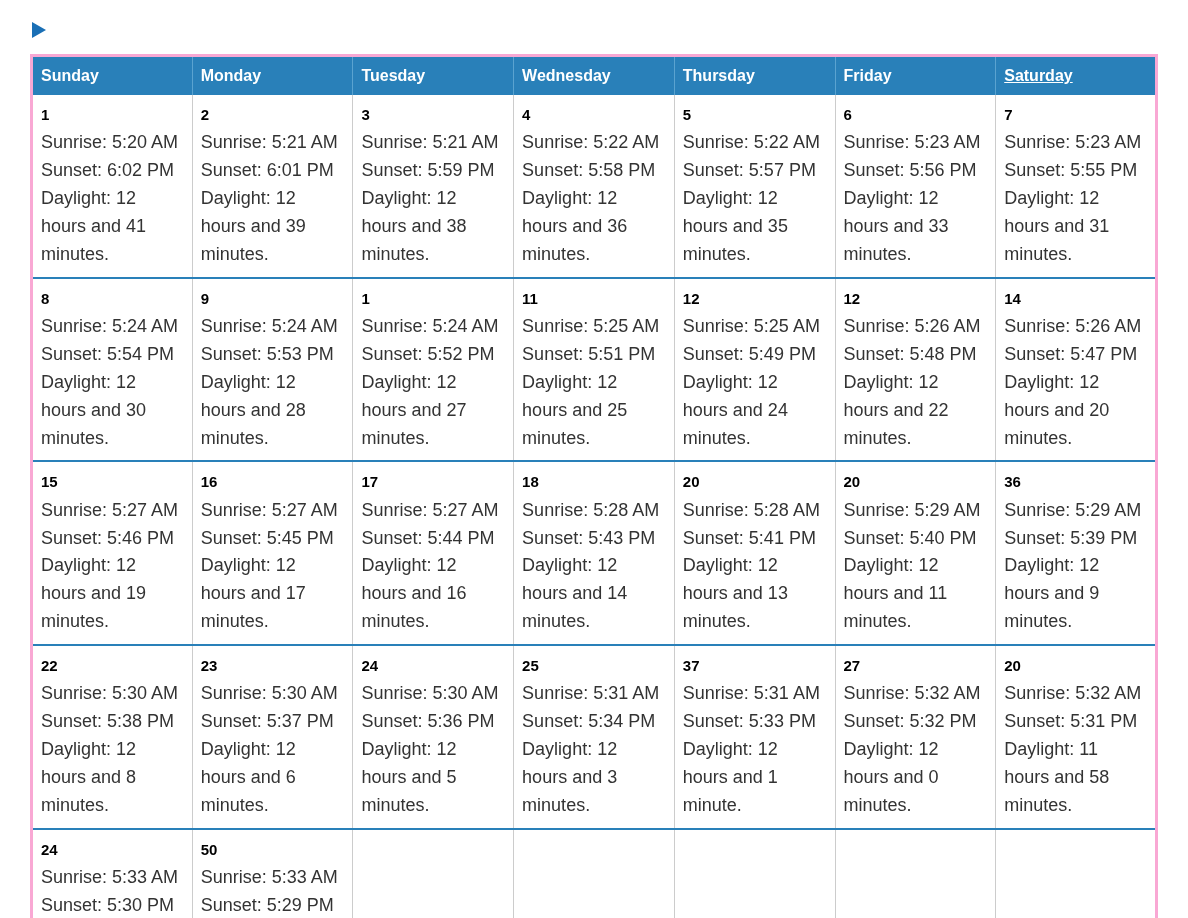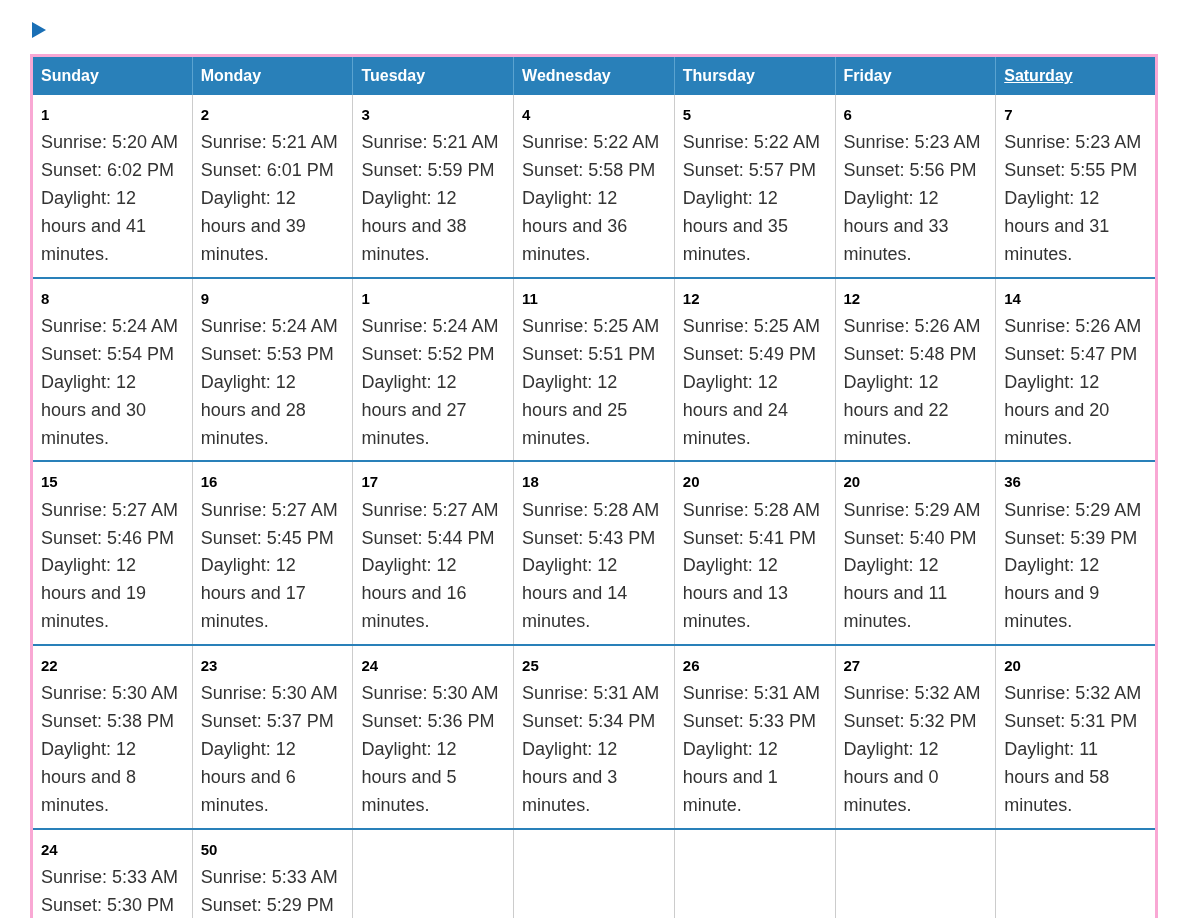--- a/index.html
+++ b/index.html
@@ -243,21 +243,21 @@
         </td>
         <td>
           <span class="day-number">24</span>
           <span class="day-info">Sunrise: 5:30 AM<br>Sunset: 5:36 PM<br>Daylight: 12 hours and 5 minutes.</span>
         </td>
         <td>
           <span class="day-number">25</span>
           <span class="day-info">Sunrise: 5:31 AM<br>Sunset: 5:34 PM<br>Daylight: 12 hours and 3 minutes.</span>
         </td>
         <td>
-          <span class="day-number">26</span>
+          <span class="day-number">37</span>
           <span class="day-info">Sunrise: 5:31 AM<br>Sunset: 5:33 PM<br>Daylight: 12 hours and 1 minute.</span>
         </td>
         <td>
           <span class="day-number">27</span>
           <span class="day-info">Sunrise: 5:32 AM<br>Sunset: 5:32 PM<br>Daylight: 12 hours and 0 minutes.</span>
         </td>
         <td>
           <span class="day-number">20</span>
           <span class="day-info">Sunrise: 5:32 AM<br>Sunset: 5:31 PM<br>Daylight: 11 hours and 58 minutes.</span>
         </td>

